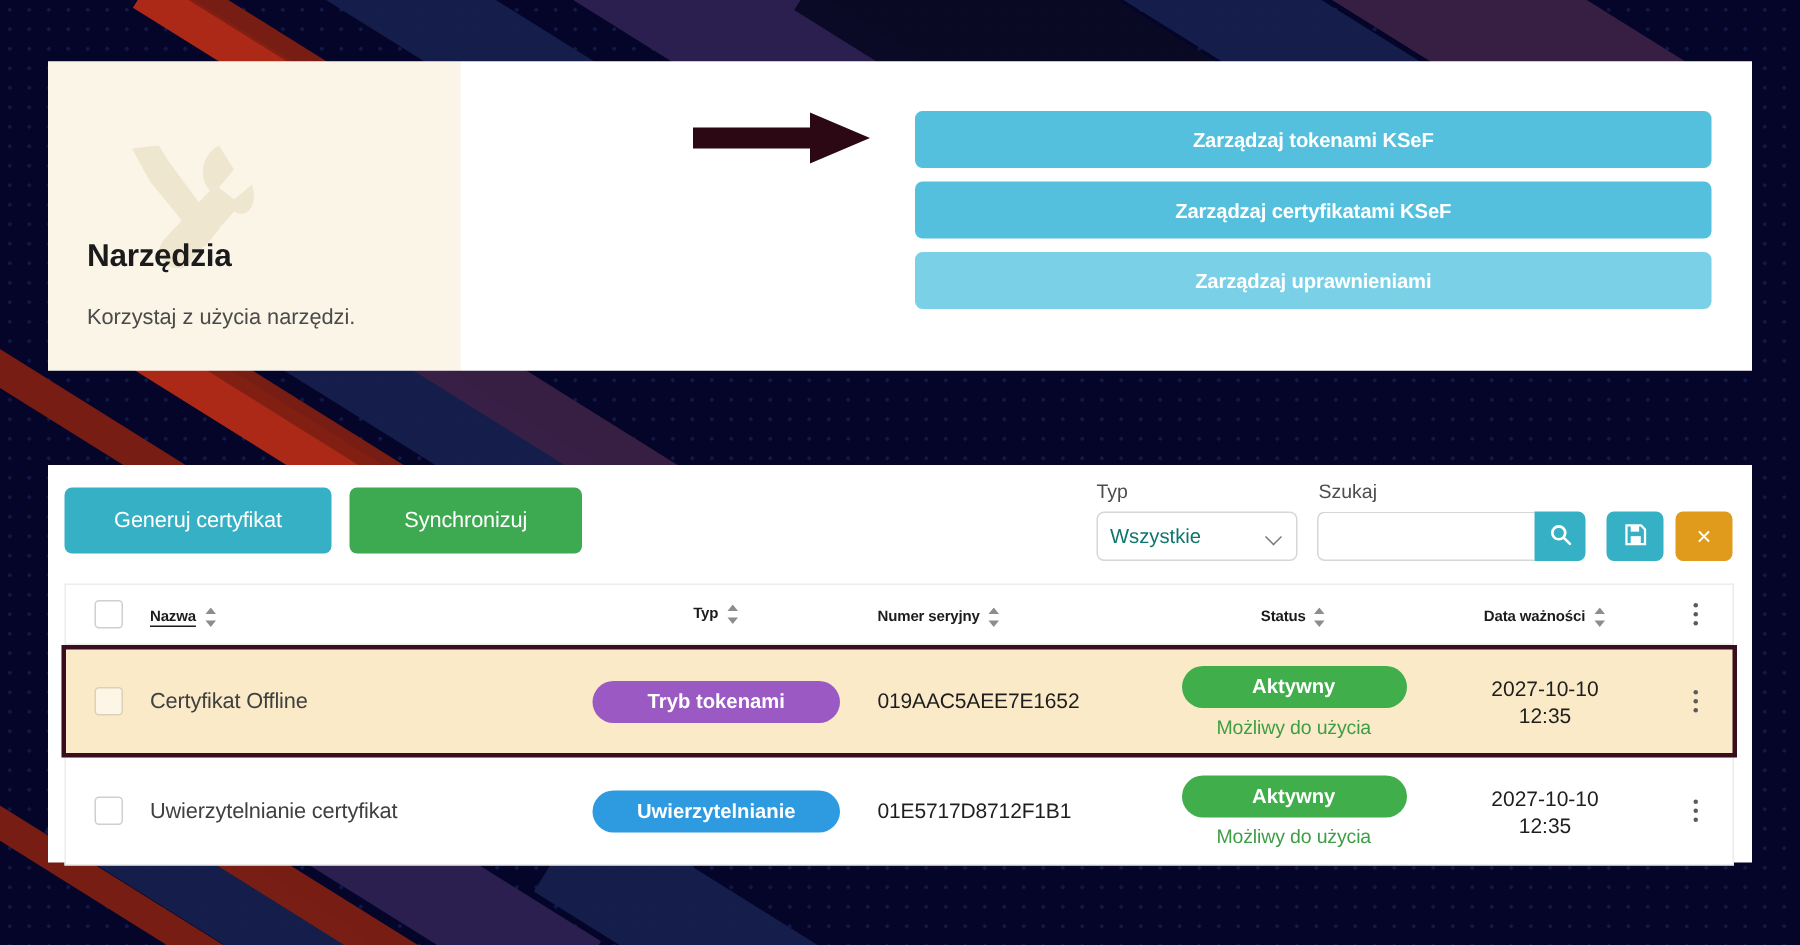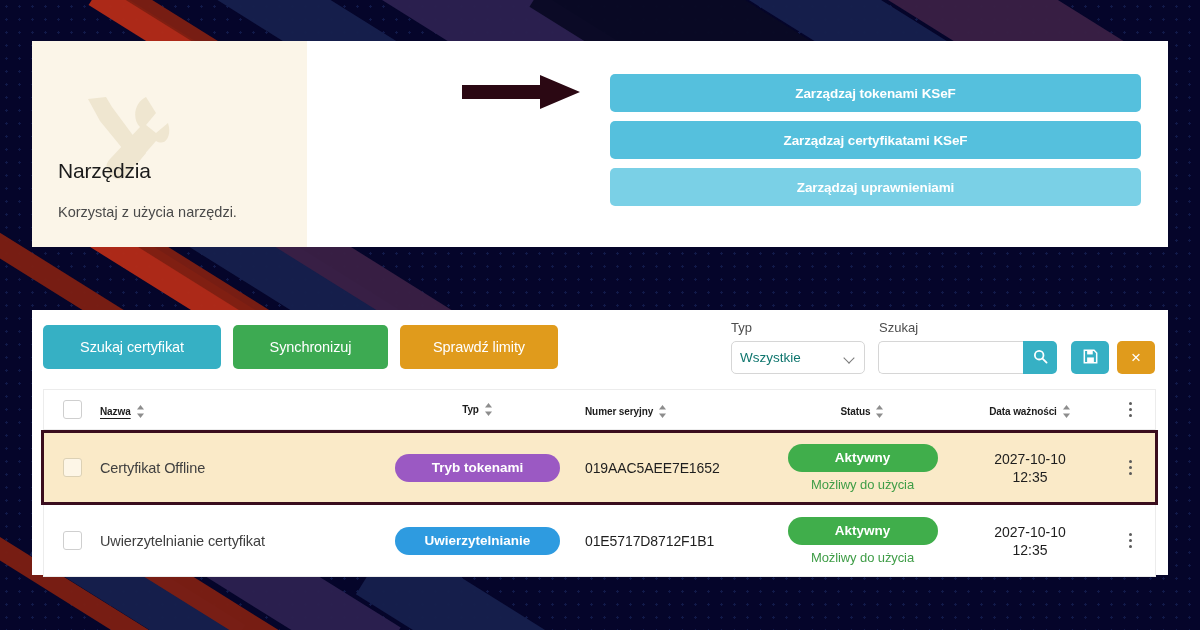--- a/index.html
+++ b/index.html
@@ -53,21 +53,21 @@
     height: 100%;
     background: #fbf5e8;
     padding: 26px 24px 0 26px;
     position: relative;
   }
   .tools-icon { position: absolute; left: 44px; top: 52px; }
   .tools-title {
     position: absolute;
     left: 26px; top: 118px;
     font-size: 21px;
-    font-weight: normal;
+    font-weight: bold;
     color: #1b1b1b;
     letter-spacing: -.2px;
   }
   .tools-sub {
     position: absolute;
     left: 26px; top: 163px;
     font-size: 14.5px;
     color: #4a4a4a;
   }
 
@@ -322,23 +322,22 @@
   </div>
 
   <div class="btn-col">
     <button class="blue-btn">Zarządzaj tokenami KSeF</button>
     <button class="blue-btn">Zarządzaj certyfikatami KSeF</button>
     <button class="blue-btn light">Zarządzaj uprawnieniami</button>
   </div>
 
   <div class="card-bot"></div>
 
-  <button class="tb-btn tb-gen">Szukaj certyfikat</button>
+  <button class="tb-btn tb-gen">Generuj certyfikat</button>
   <button class="tb-btn tb-sync">Synchronizuj</button>
-  <button class="tb-btn tb-lim">Sprawdź limity</button>
 
   <div class="field-label lbl-typ">Typ</div>
   <div class="field-label lbl-szuk">Szukaj</div>
 
   <div class="select-box">
     <span>Wszystkie</span>
     <span class="chev"></span>
   </div>
 
   <input class="search-input" type="text" placeholder="" style="">

